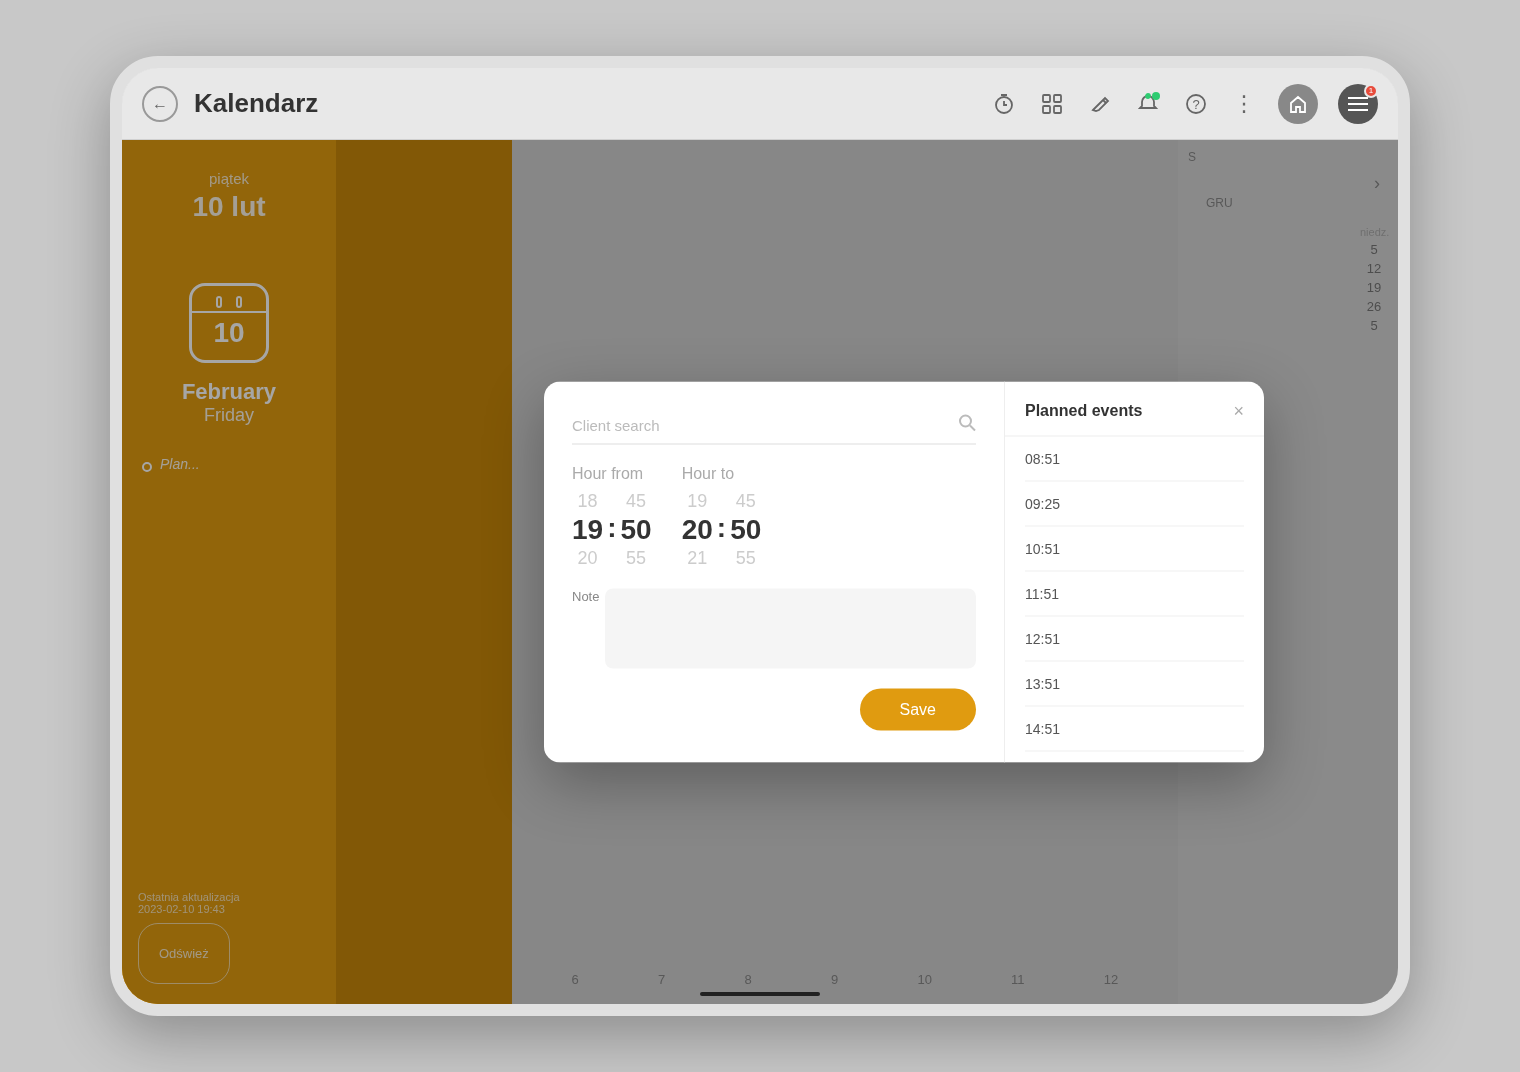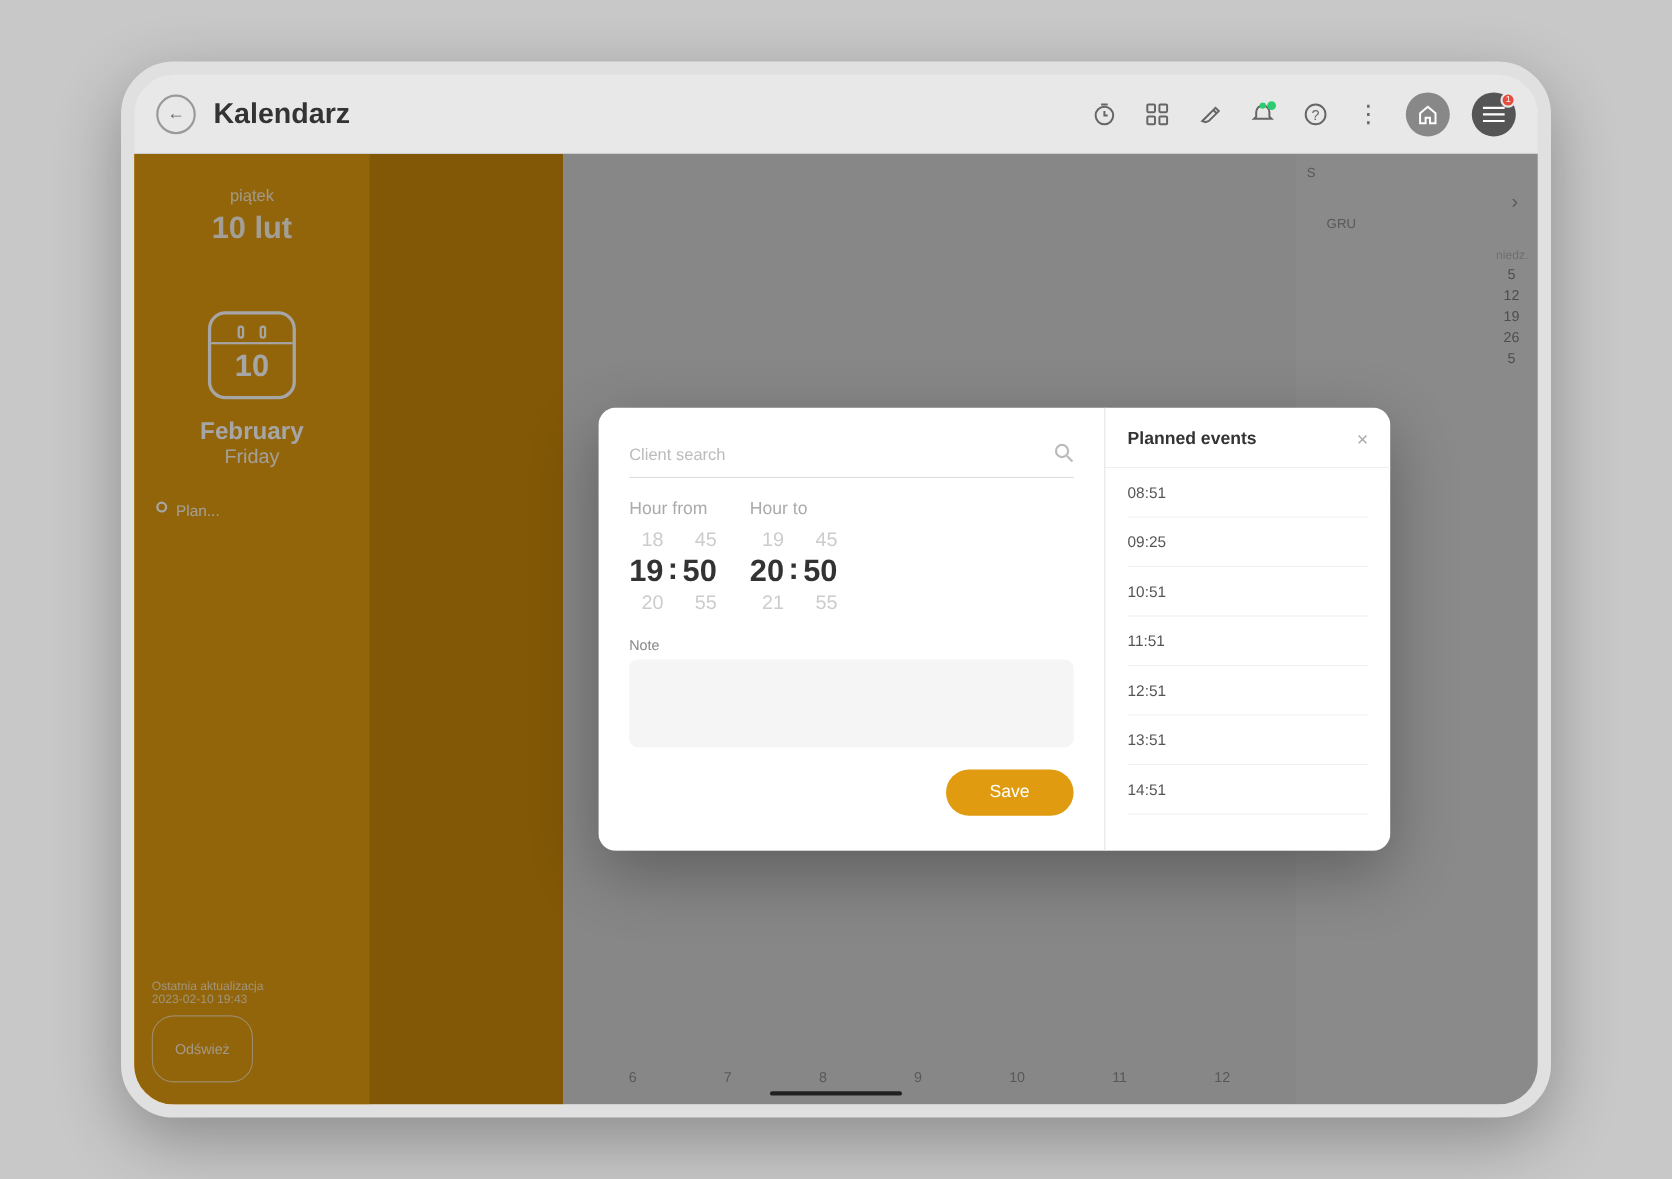--- a/index.html
+++ b/index.html
@@ -205,24 +205,25 @@
       font-size: 18px;
       color: rgba(255,255,255,0.9);
     }
     
     .planned-section {
       margin-top: 30px;
       width: 100%;
     }
     .planned-row {
       display: flex;
-      align-items: flex-start;
+      align-items: flex-end;
       gap: 8px;
       color: rgba(255,255,255,0.9);
       font-size: 14px;
+      font-style: italic;
     }
     .planned-dot {
       width: 10px;
       height: 10px;
       border-radius: 50%;
       border: 2px solid white;
     }
     
     .cal-bottom {
       position: absolute;
@@ -343,21 +344,21 @@
       margin-bottom: 8px;
     }
     .time-picker {
       display: flex;
       align-items: center;
       gap: 4px;
     }
     .time-col {
       display: flex;
       flex-direction: column;
-      align-items: flex-end;
+      align-items: center;
       gap: 2px;
     }
     .time-prev {
       font-size: 18px;
       color: #ccc;
     }
     .time-current {
       font-size: 28px;
       font-weight: 600;
       color: #333;
@@ -368,21 +369,21 @@
     }
     .time-sep {
       font-size: 28px;
       font-weight: 600;
       color: #333;
       padding-bottom: 4px;
     }
     
     .note-section {
       display: flex;
-      flex-direction: column;
+      flex-direction: row;
       gap: 6px;
       flex: 1;
     }
     .note-textarea {
       flex: 1;
       background: #f5f5f5;
       border: none;
       border-radius: 8px;
       padding: 12px;
       min-height: 80px;

